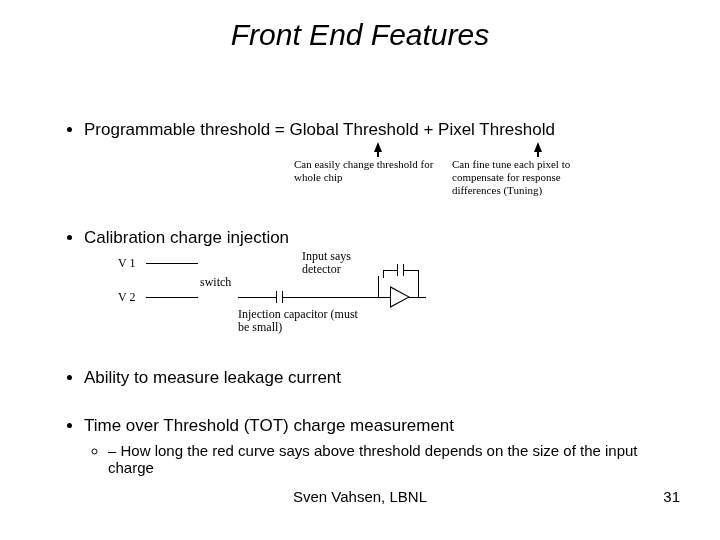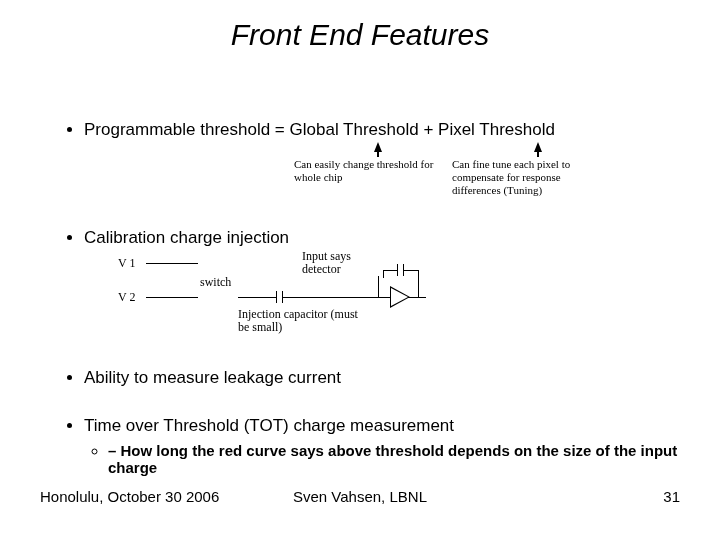--- a/index.html
+++ b/index.html
@@ -39,21 +39,20 @@
     margin: 0;
     padding-left: 24px;
     list-style: disc;
   }
   ul.lvl1 > li {
     margin-bottom: 28px;
   }
   ul.lvl2 {
     margin: 6px 0 0 0;
     padding-left: 24px;
-    font-weight: bold;
   }
   ul.lvl2 > li {
     margin-bottom: 0;
     font-size: 15px;
   }
   .footer {
     position: absolute;
     bottom: 16px;
     left: 40px;
     right: 40px;
@@ -214,18 +213,17 @@
         <ul class="lvl2">
           <li>
             – <span>How long the red curve says above threshold depends on the size of the input charge</span>
           </li>
         </ul>
       </li>
     </ul>
   </div>
 
   <div class="footer">
-    <div class="footer-left">Honolulu, October 30 2006</div>
     <div class="footer-center">Sven Vahsen, LBNL</div>
     <div class="footer-right">31</div>
   </div>
 
 </div>
 
 </body></html>

